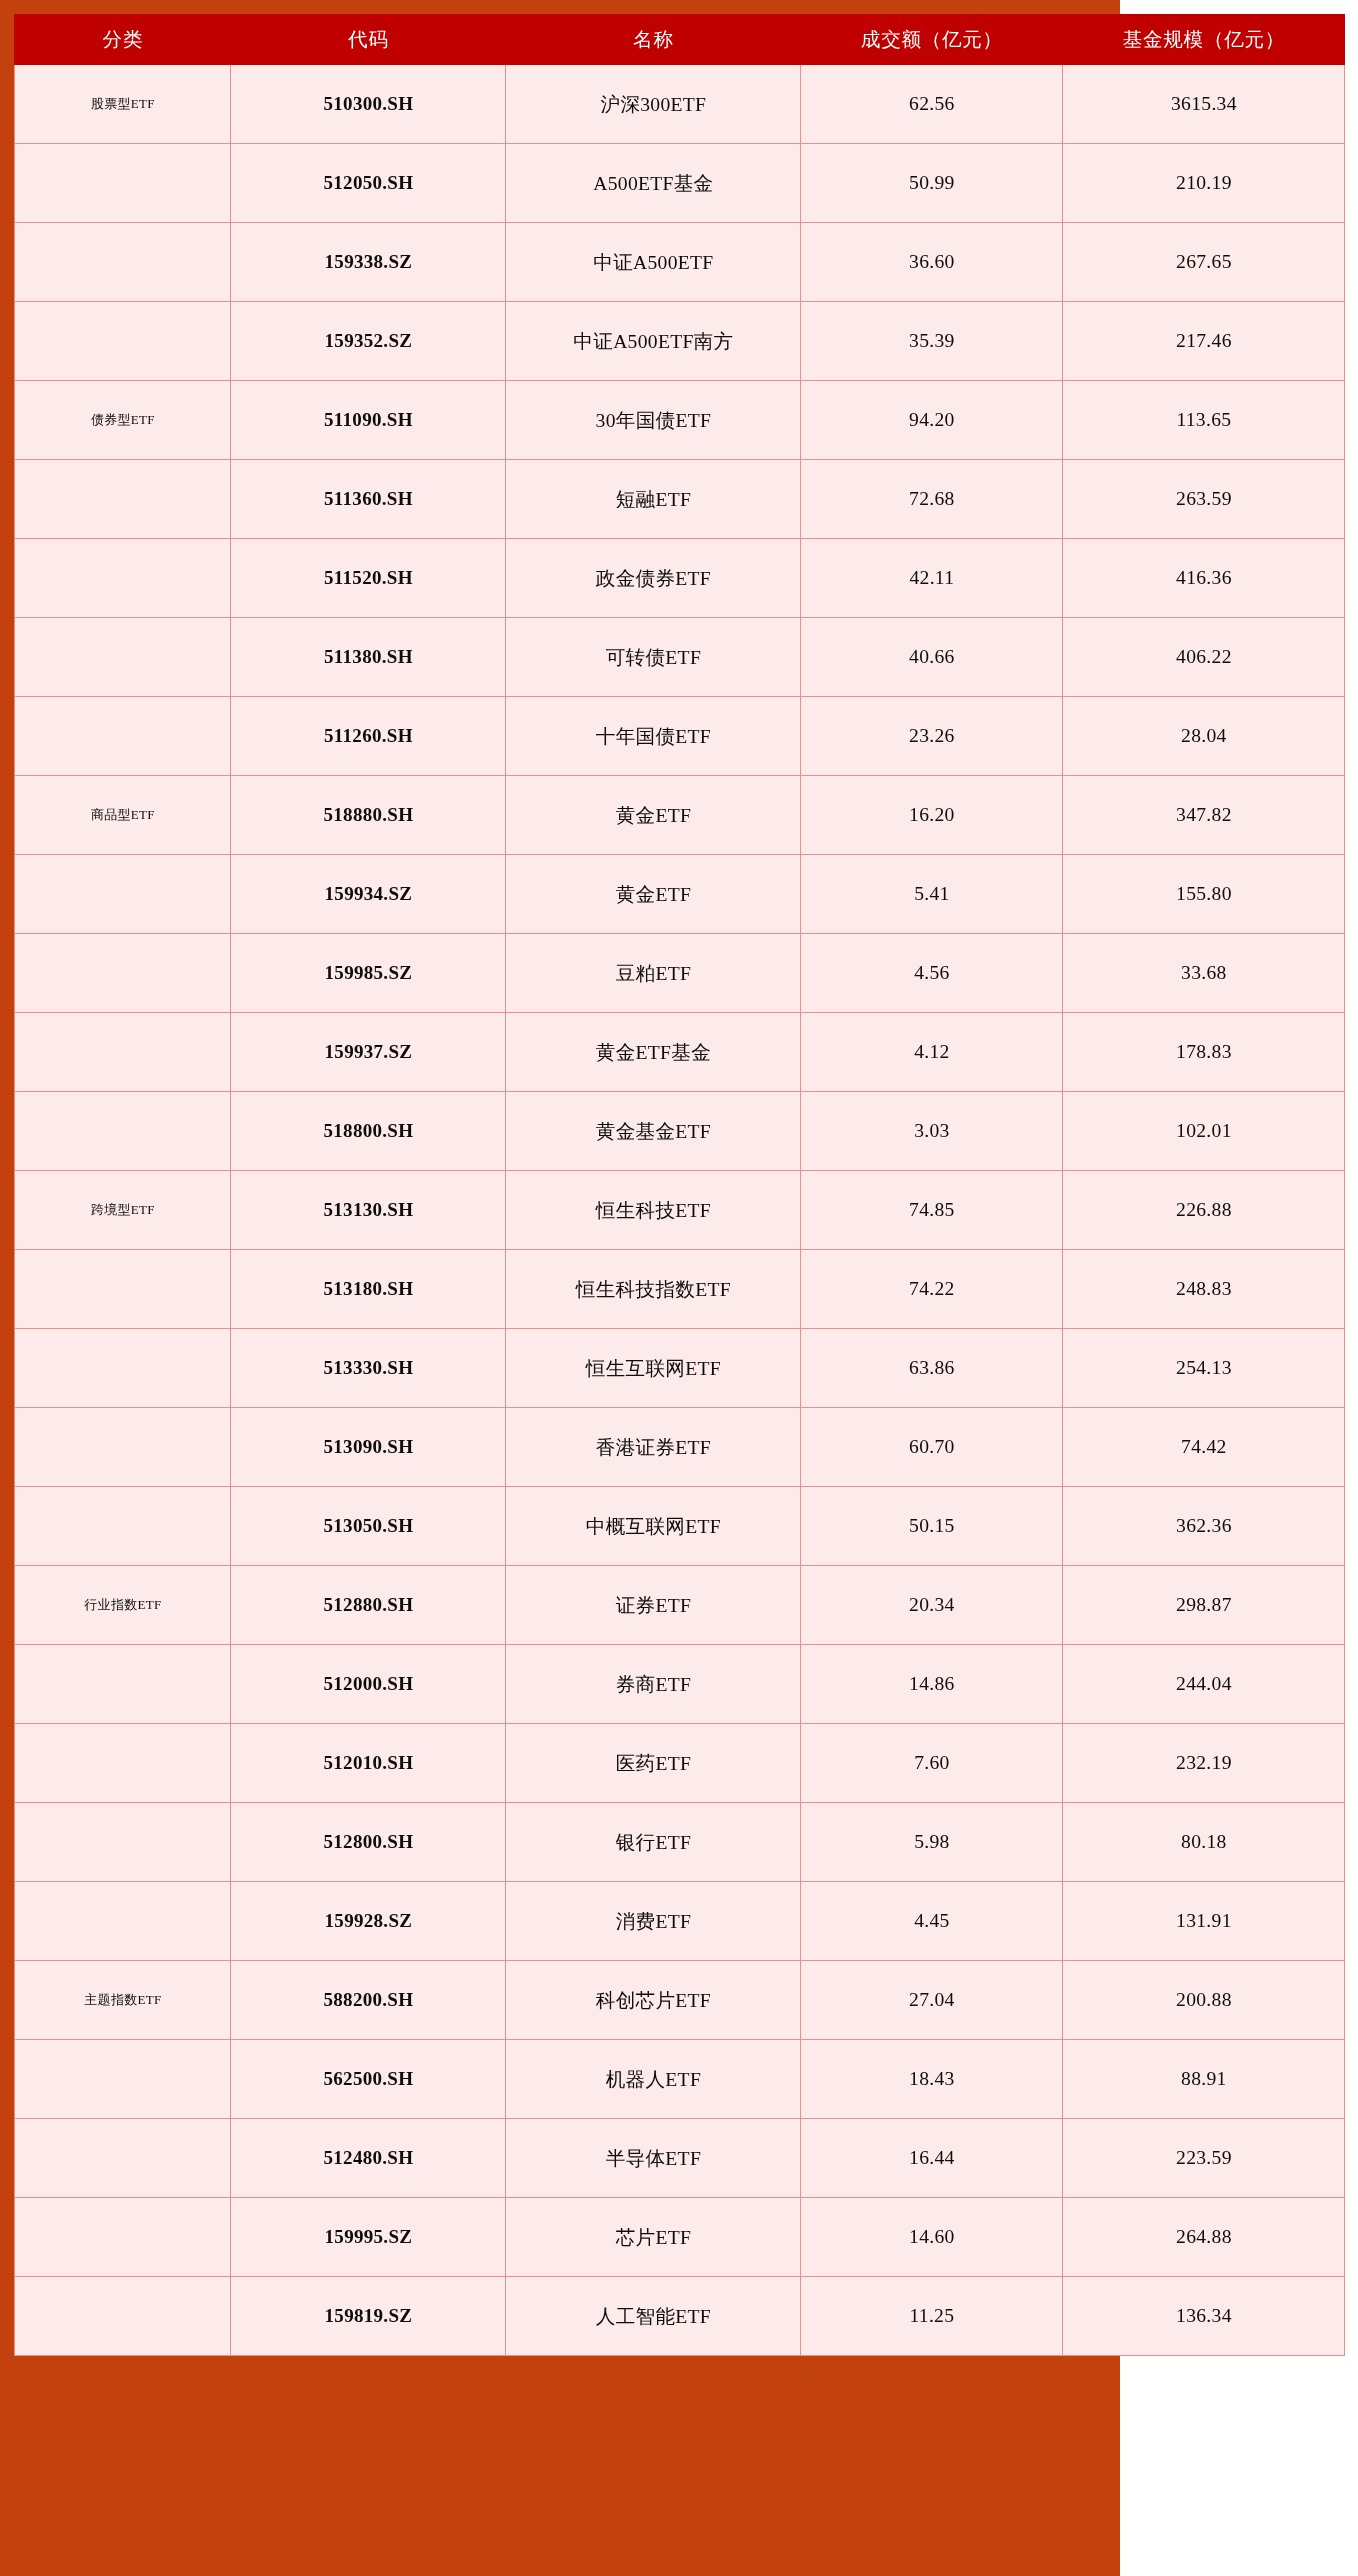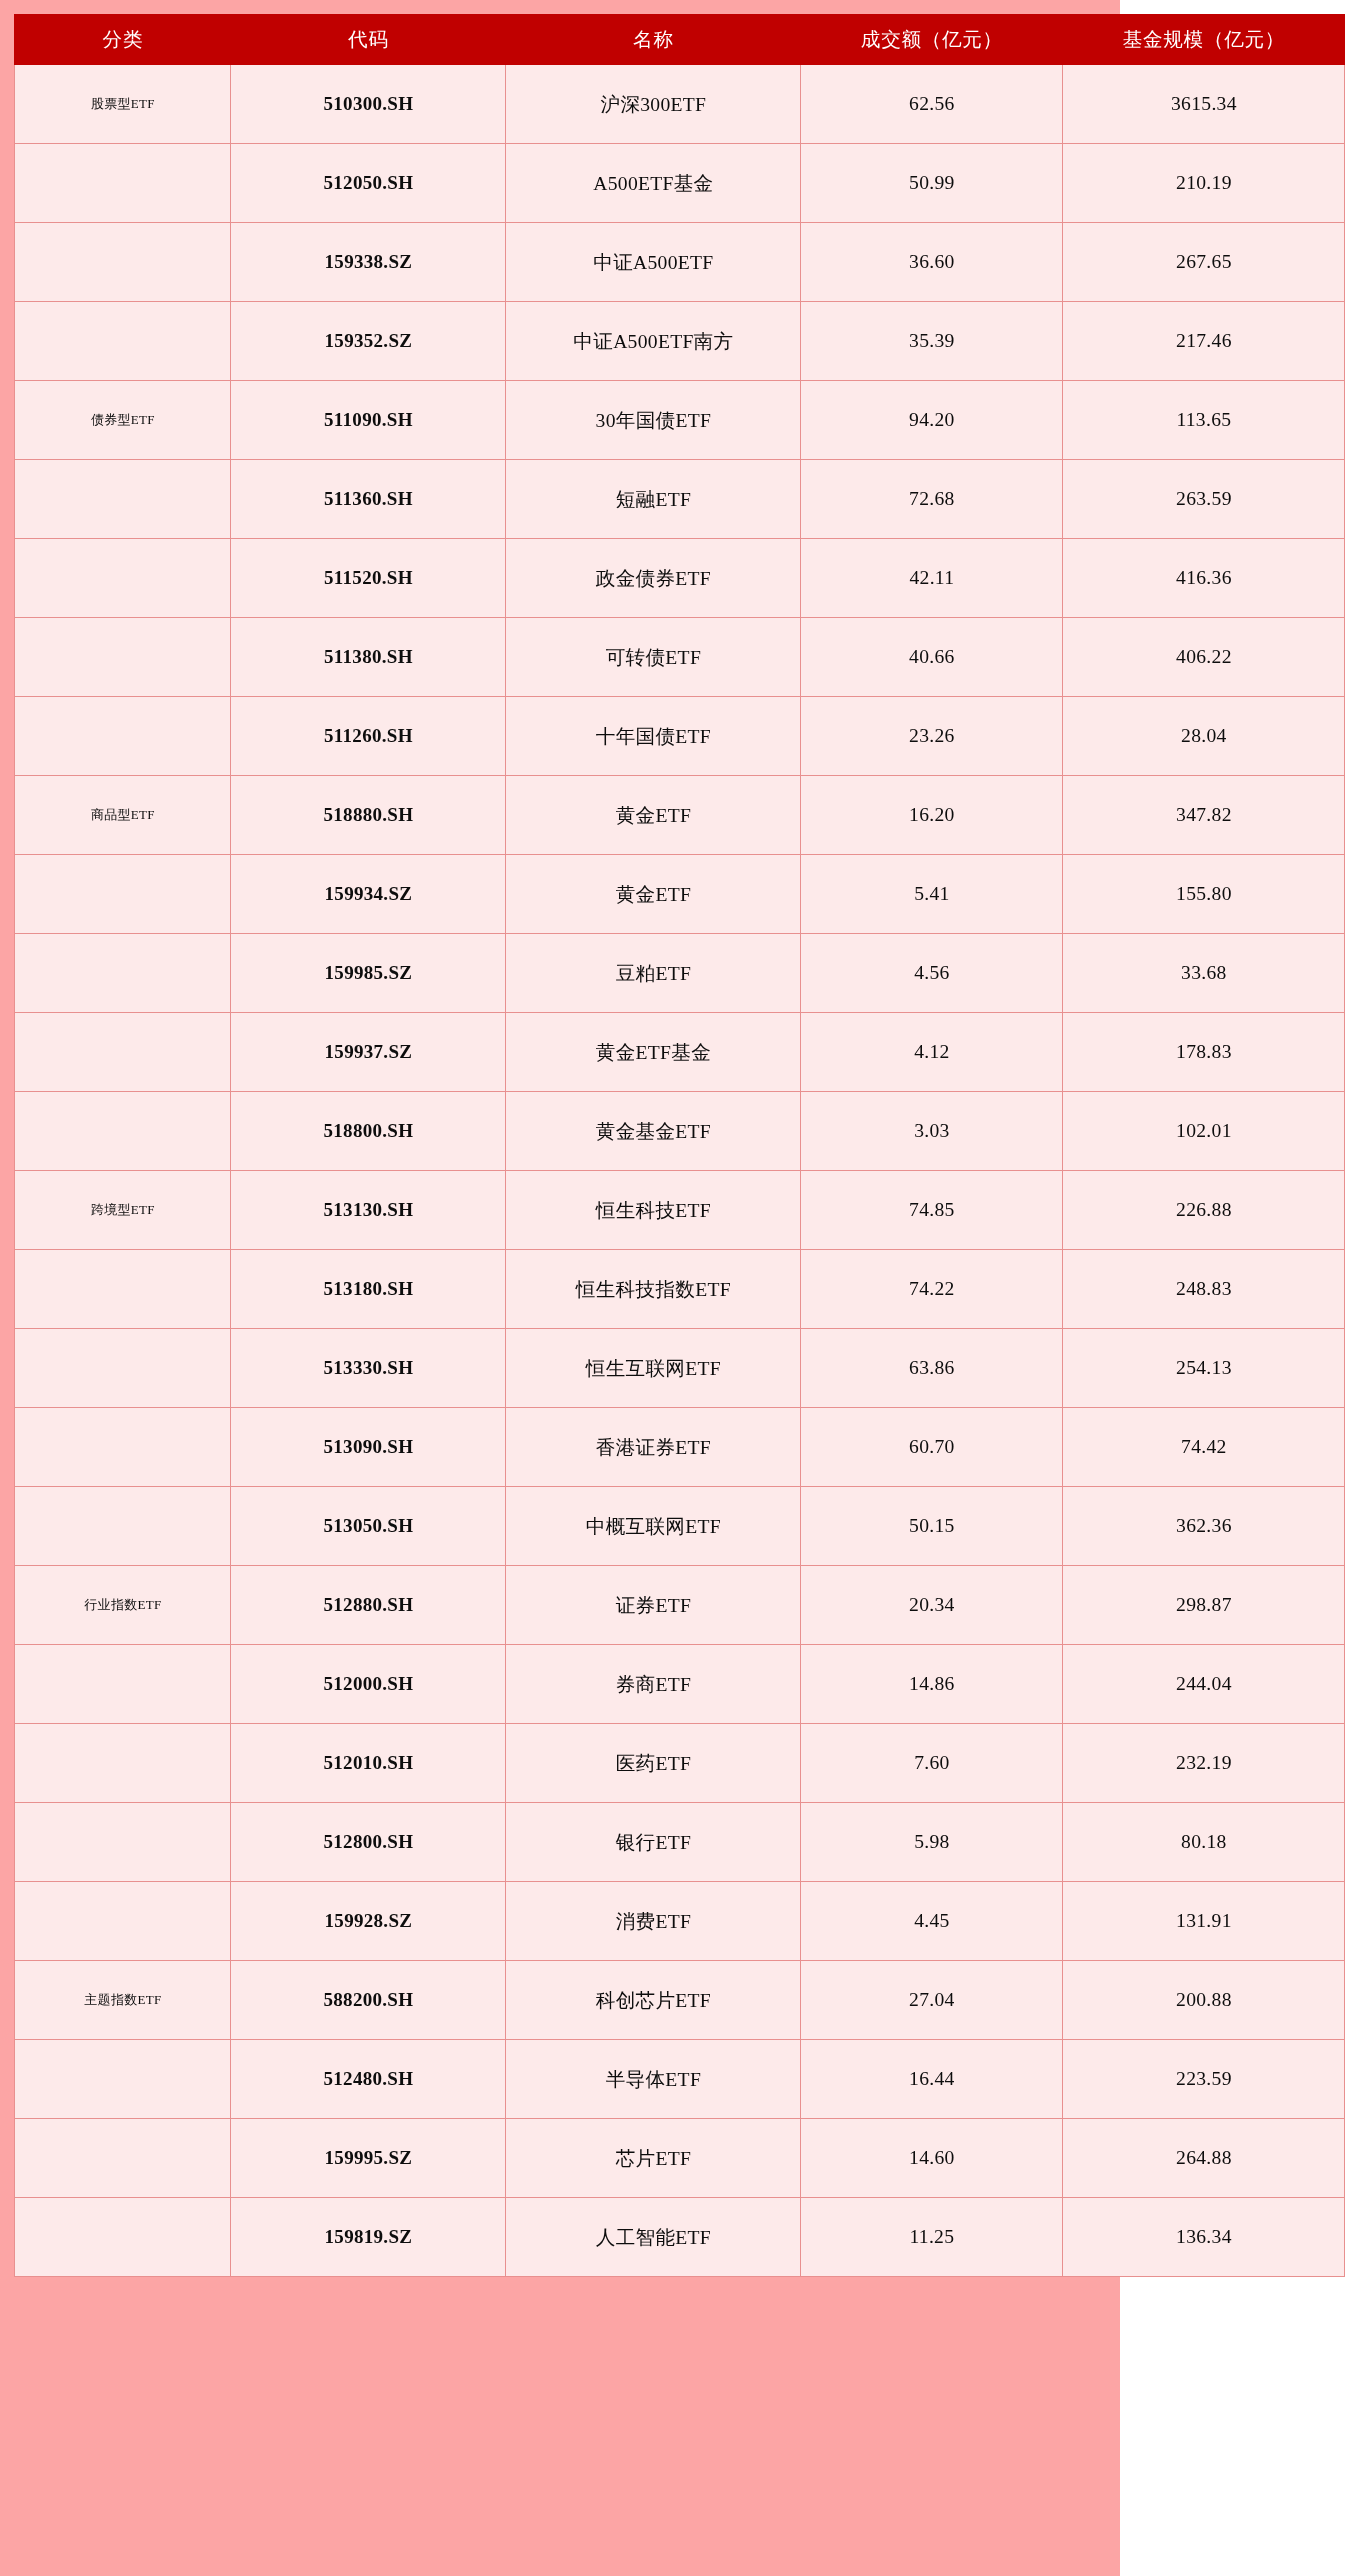--- a/index.html
+++ b/index.html
@@ -7,21 +7,21 @@
     padding: 0;
     background: #ffffff;
   }
   body {
     width: 1359px;
     font-family: "Liberation Serif", "DejaVu Serif", serif;
   }
   .sheet {
     width: 1120px;
     min-height: 2576px;
-    background: #fca5a5;
+    background: #c2410c;
     padding: 14.4px 14.4px 0 14.4px;
     box-sizing: border-box;
   }
   table.etf-table {
     border-collapse: collapse;
     width: 1330px;
     table-layout: fixed;
   }
   table.etf-table col.c-cat   { width: 216px; }
   table.etf-table col.c-code  { width: 275px; }
@@ -259,20 +259,27 @@
         </tr>
         <tr>
           <td class="cat">主题指数ETF</td>
           <td class="code">588200.SH</td>
           <td class="name">科创芯片ETF</td>
           <td class="num">27.04</td>
           <td class="num">200.88</td>
         </tr>
         <tr>
           <td class="cat empty"></td>
+          <td class="code">562500.SH</td>
+          <td class="name">机器人ETF</td>
+          <td class="num">18.43</td>
+          <td class="num">88.91</td>
+        </tr>
+        <tr>
+          <td class="cat empty"></td>
           <td class="code">512480.SH</td>
           <td class="name">半导体ETF</td>
           <td class="num">16.44</td>
           <td class="num">223.59</td>
         </tr>
         <tr>
           <td class="cat empty"></td>
           <td class="code">159995.SZ</td>
           <td class="name">芯片ETF</td>
           <td class="num">14.60</td>

